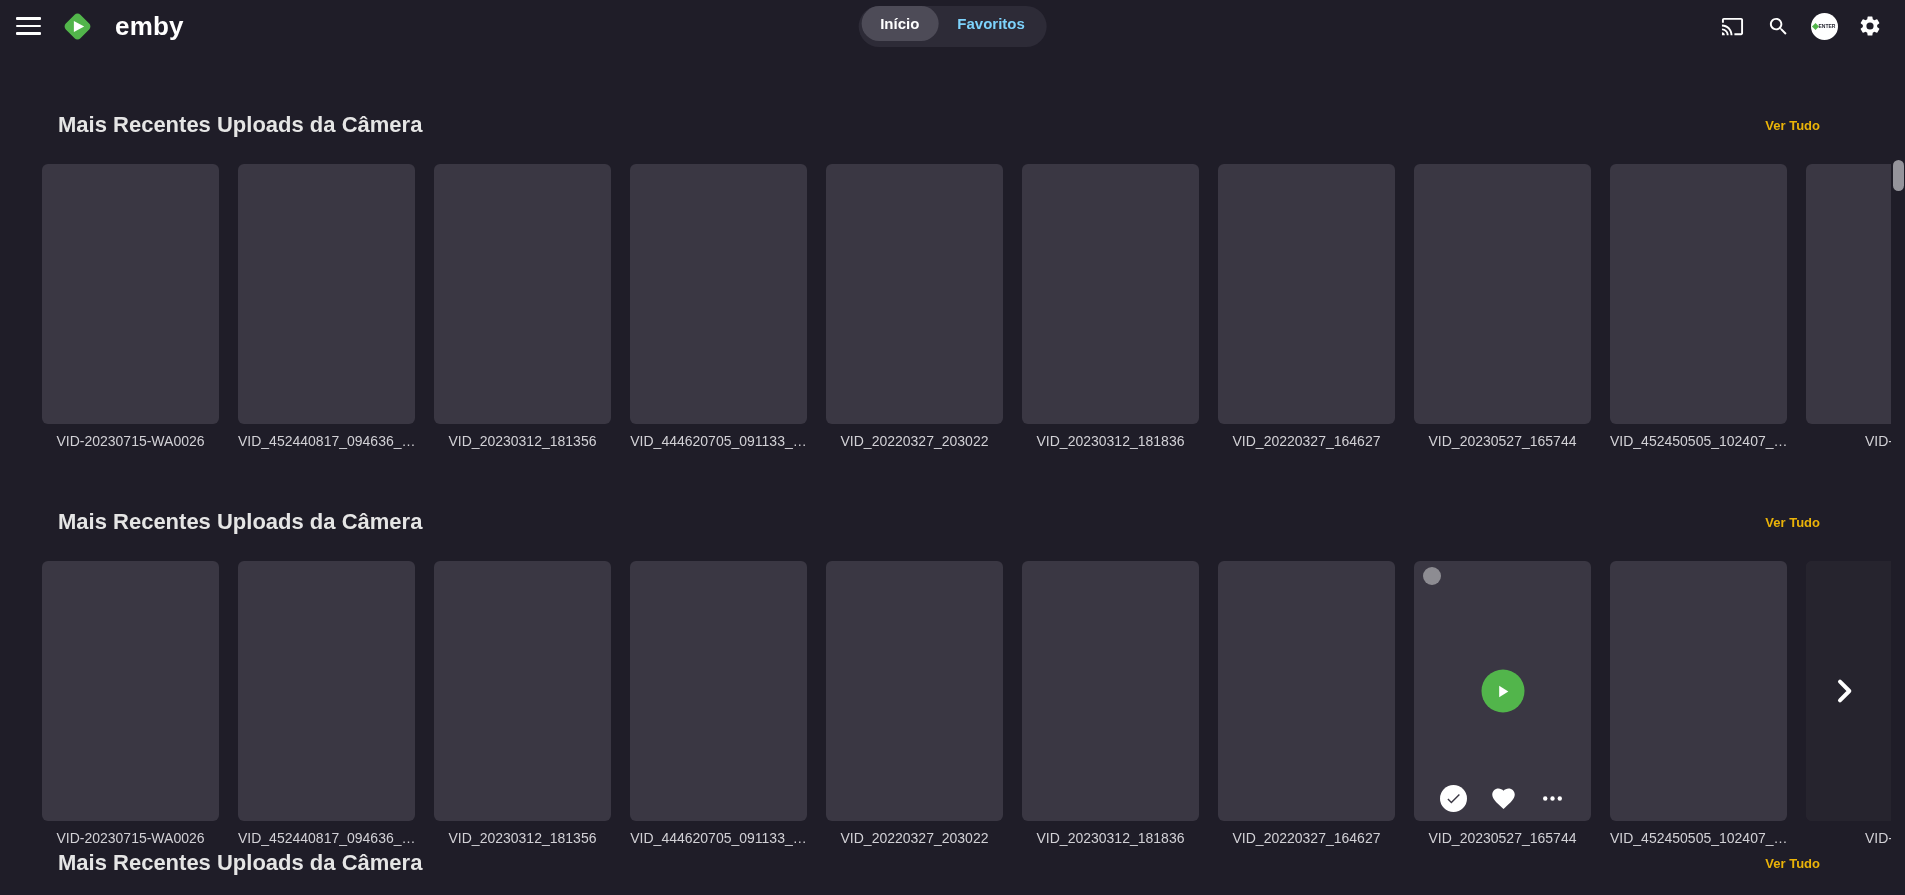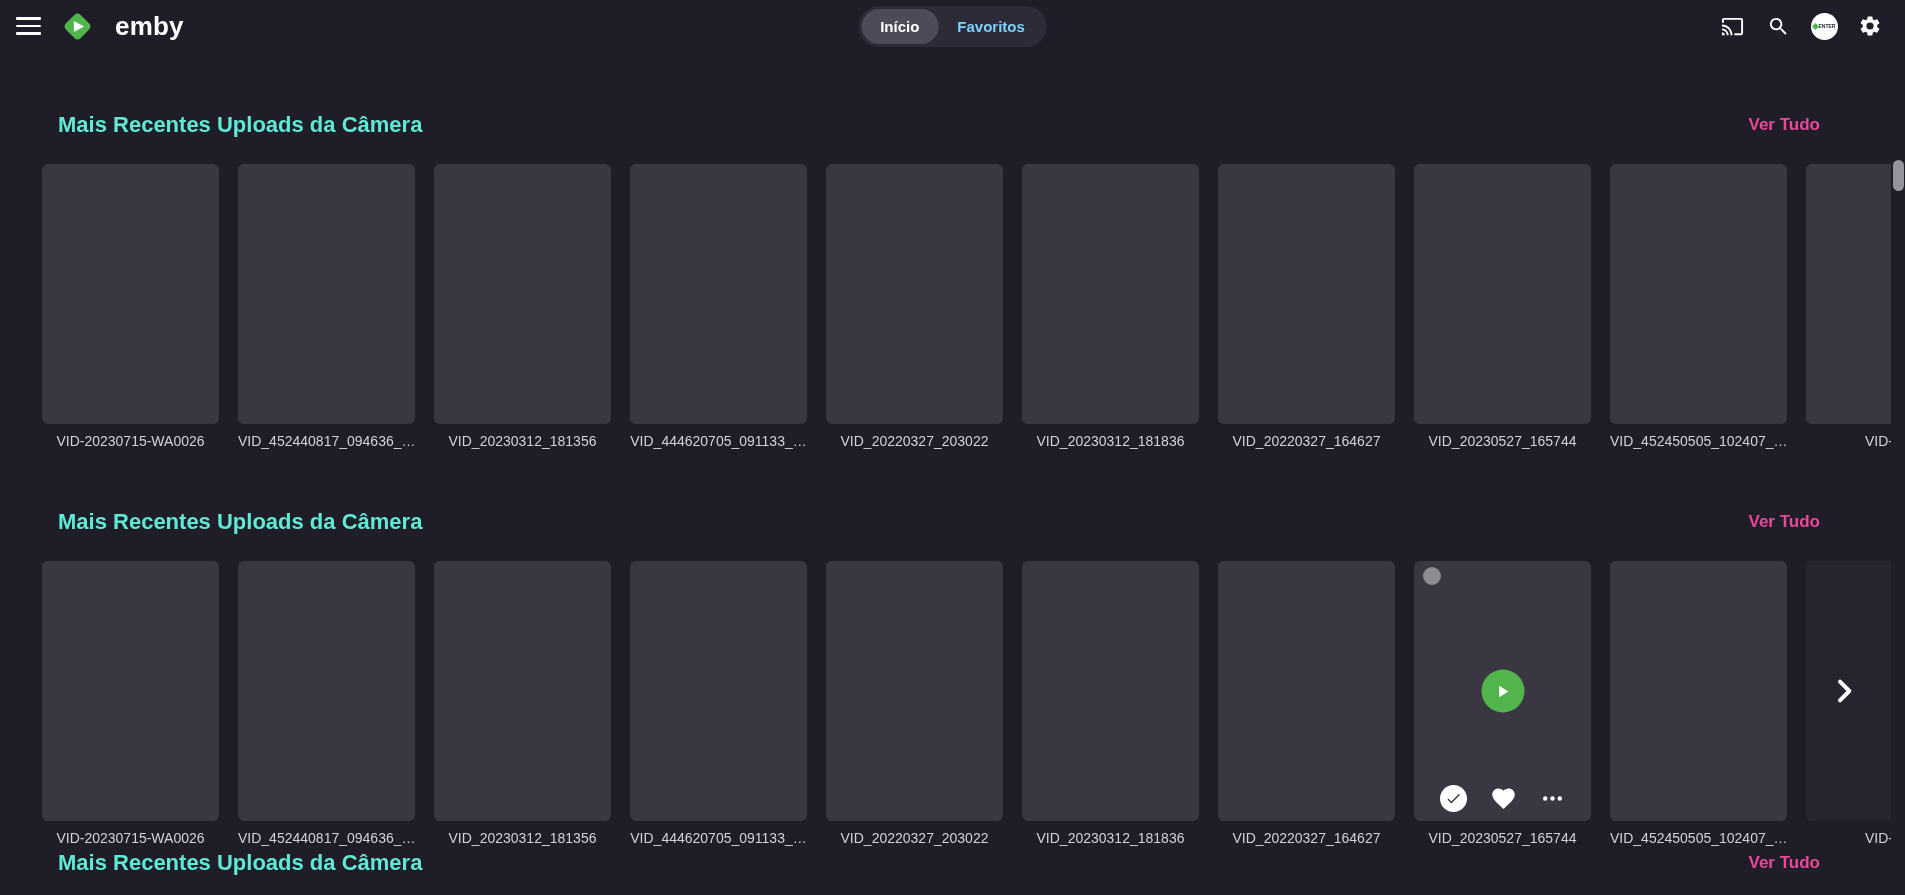--- a/index.html
+++ b/index.html
@@ -15,41 +15,41 @@
   .app-header { height:52px; display:flex; align-items:center; position:relative; }
   .menu-btn { width:44px; height:44px; margin-left:6px; display:flex; align-items:center; justify-content:center; cursor:pointer; }
   .menu-bars { width:25px; }
   .menu-bars i { display:block; height:2.6px; background:#fff; border-radius:1px; margin:4.8px 0; }
   .logo { display:flex; align-items:center; margin-left:12px; gap:22px; }
   .logo-text { color:#fff; font-size:26px; font-weight:700; letter-spacing:.2px; }
 
   .tabs {
     position:absolute; left:50%; top:6px; transform:translateX(-50%);
     height:41px; background:#2d2b37; border-radius:21px;
-    display:flex; align-items:center; padding:8px 3px;
+    display:flex; align-items:flex-start; padding:0 3px;
   }
   .tab { padding:0 19px; height:35px; line-height:35px; border-radius:18px;
          font-size:15px; font-weight:700; color:#7dd3fc; cursor:pointer; }
   .tab.active { background:#4d4b57; color:#fff; }
 
   .header-right { margin-left:auto; display:flex; align-items:center; margin-right:12px; }
   .icon-btn { width:46px; height:44px; display:flex; align-items:center; justify-content:center; cursor:pointer; }
   .avatar { width:27px; height:27px; border-radius:50%; background:#fff;
             display:flex; align-items:center; justify-content:center; }
   .avatar-inner { display:flex; align-items:center; gap:1px; font-size:5px; font-weight:700; color:#2b2b36; }
   .avatar-dot { width:5px; height:5px; background:#52b54b; transform:rotate(45deg); display:inline-block; }
 
   
   .section-header { display:flex; align-items:center; justify-content:space-between;
                     padding:0 85px 0 58px; height:30px; }
   .section:nth-of-type(1) .section-header { margin-top:48px; }
   .section:nth-of-type(2) .section-header { margin-top:58px; }
   .section:nth-of-type(3) .section-header { margin-top:56px; }
-  .section-title { font-size:22px; font-weight:700; color:#5eead4; line-height:30px; }
-  .see-all { font-size:17px; font-weight:700; color:#ec4899; cursor:pointer; }
+  .section-title { font-size:22px; font-weight:700; color:#e5e5e5; line-height:30px; }
+  .see-all { font-size:13px; font-weight:700; color:#eab308; cursor:pointer; }
 
   .items-scroller { display:flex; padding-left:42px; margin-right:14px; margin-top:24px; overflow:hidden; }
   .card-cell { flex:none; width:177px; margin-right:19px; }
   .thumb { width:177px; height:260px; background:#3a3743; border-radius:6px; position:relative; cursor:pointer; }
   .card-label { margin-top:9px; height:18px; font-size:14px; color:#d2d1d6;
                 text-align:center; white-space:nowrap; overflow:hidden; }
 
   
   .sel-circle { position:absolute; top:6px; left:9px; width:18px; height:18px;
                 border-radius:50%; background:#8d8c92; cursor:pointer; }

